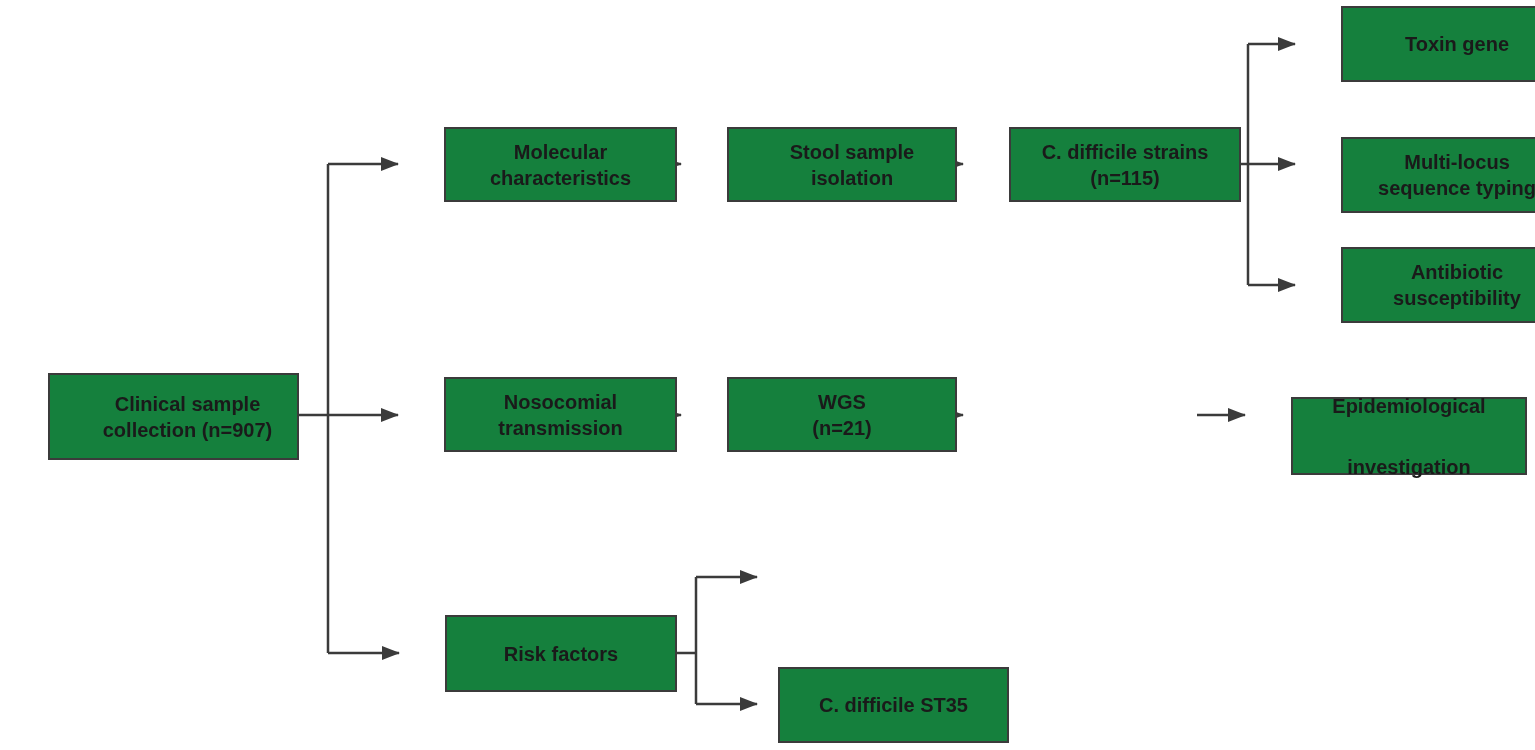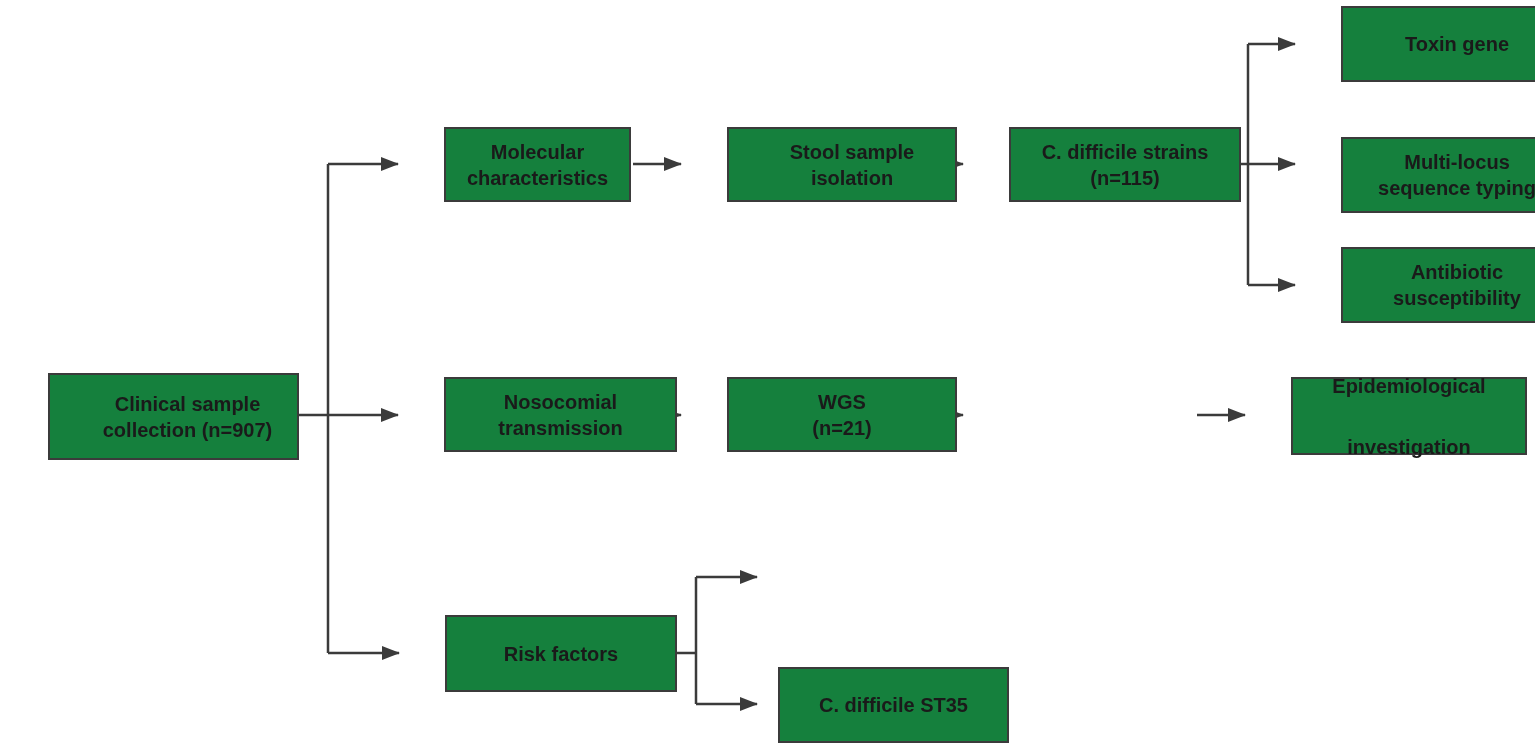--- a/index.html
+++ b/index.html
@@ -35,30 +35,30 @@
     font-weight: bold;
     font-size: 20px;
     line-height: 26px;
     color: #1a1a1a;
     margin-left: 44px;
   }
   .node .it {
   }
   
   .n-clinical      { left: 4px;    top: 373px; width: 251px; height: 87px; padding-left: 28px; }
-  .n-molecular     { left: 400px;  top: 127px; width: 187px; height: 75px; }
+  .n-molecular     { left: 400px;  top: 127px; width: 233px; height: 75px; }
   .n-stool         { left: 683px;  top: 127px; width: 230px; height: 75px; padding-left: 20px; }
   .n-strains       { left: 965px;  top: 127px; width: 232px; height: 75px; }
   .n-toxin         { left: 1297px; top: 6px;   width: 232px; height: 76px; }
   .n-mlst          { left: 1297px; top: 137px; width: 232px; height: 76px; }
   .n-antibiotic    { left: 1297px; top: 247px; width: 232px; height: 76px; }
   .n-nosocomial    { left: 400px;  top: 377px; width: 233px; height: 75px; }
   .n-wgs           { left: 683px;  top: 377px; width: 230px; height: 75px; }
   .n-snp           { left: 965px;  top: 377px; width: 232px; height: 75px; }
-  .n-epi           { left: 1247px; top: 377px; width: 236px; height: 78px; gap: 35px; }
+  .n-epi           { left: 1247px; top: 397px; width: 236px; height: 78px; gap: 35px; }
   .n-risk          { left: 401px;  top: 615px; width: 232px; height: 77px; }
   .n-cdi           { left: 759px;  top: 538px; width: 231px; height: 77px; }
   .n-st35          { left: 734px;  top: 667px; width: 231px; height: 76px; }
 </style>
 </head>
 <body>
 
 <div class="diagram">
 
   <svg class="connectors" viewBox="0 0 1535 750" xmlns="http://www.w3.org/2000/svg">

